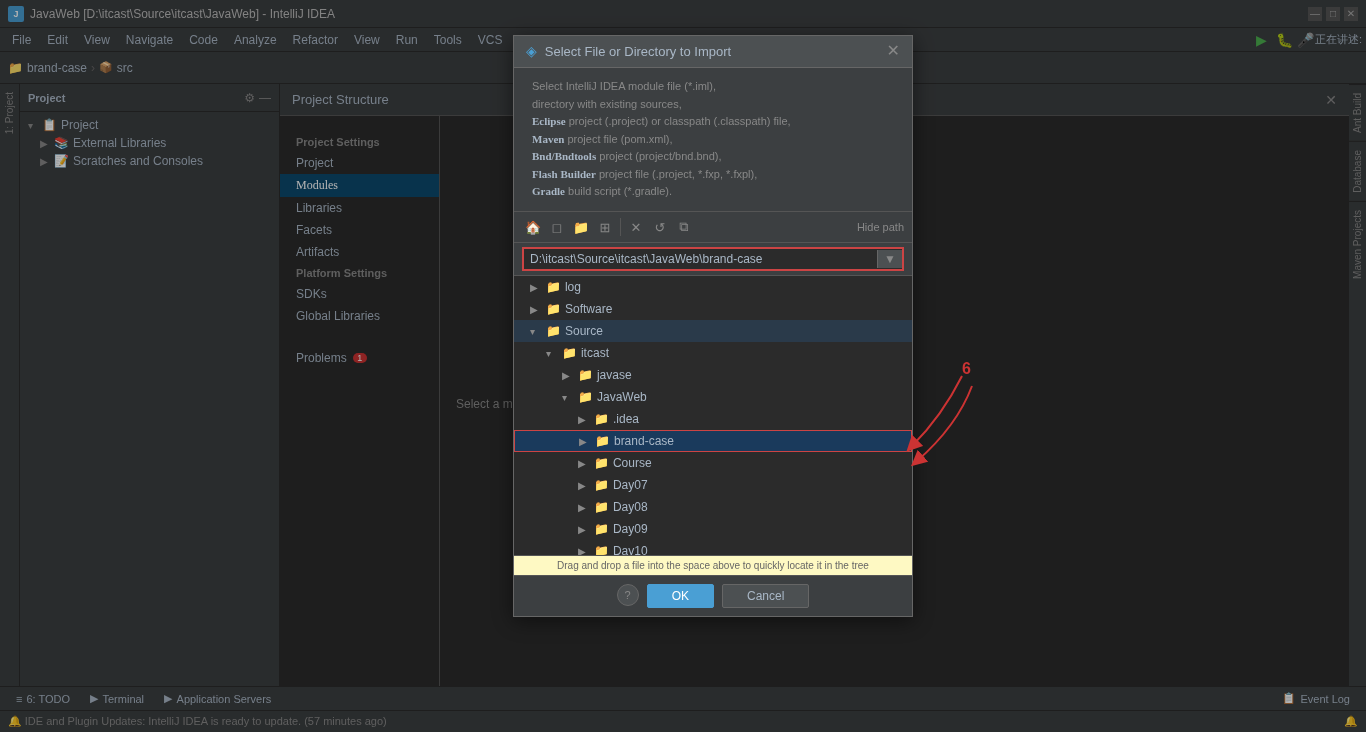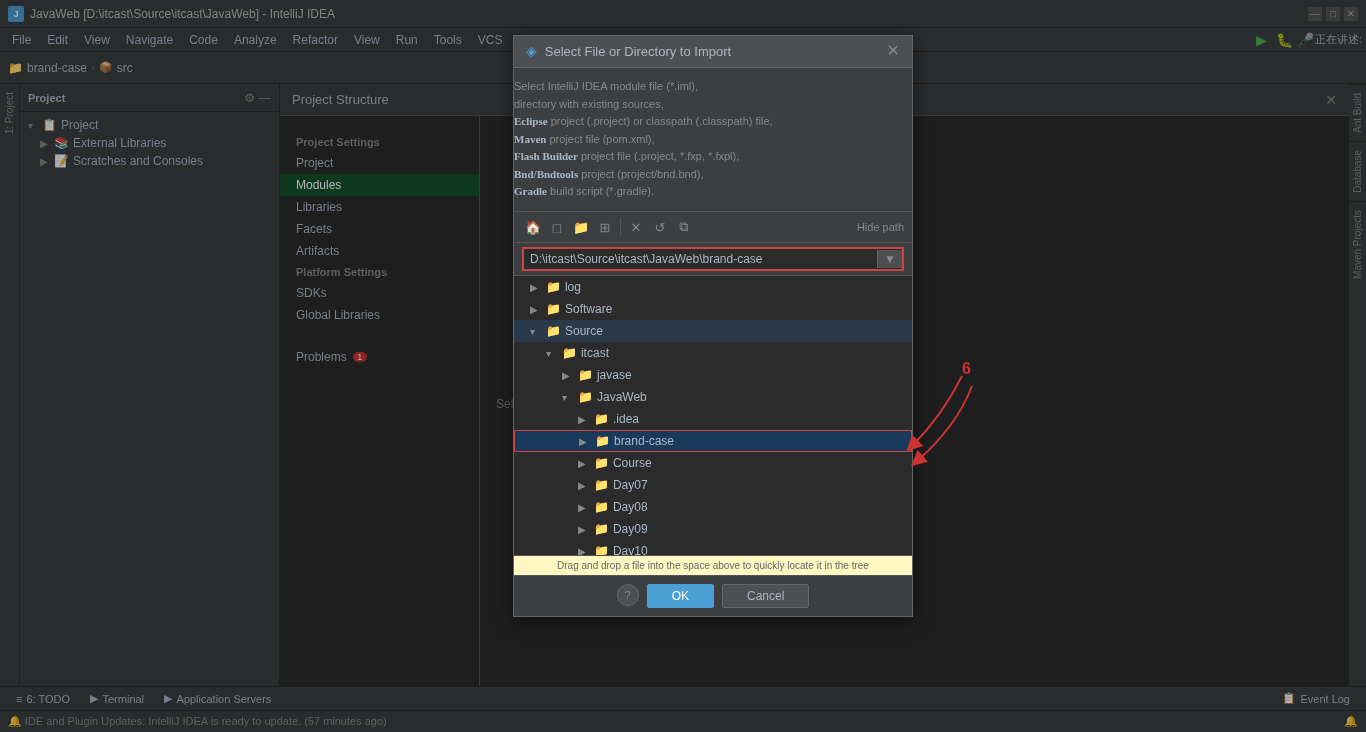--- a/index.html
+++ b/index.html
@@ -197,37 +197,37 @@
       justify-content: space-between;
     }
     .ps-close-btn {
       background: none; border: none; color: #888; cursor: pointer; font-size: 14px;
     }
     .ps-body {
       display: flex;
       flex: 1;
     }
     .ps-sidebar {
-      width: 200px;
+      width: 160px;
       border-right: 1px solid #555;
       padding: 16px 0;
     }
     .ps-section-title {
       padding: 4px 16px;
       font-size: 11px;
       color: #888;
       font-weight: bold;
     }
     .ps-nav-item {
       padding: 4px 16px;
       cursor: pointer;
       font-size: 12px;
       color: #a9b7c6;
     }
-    .ps-nav-item.active { background: #14532d; color: white; }
+    .ps-nav-item.active { background: #0c4a6e; color: white; font-family: Liberation Serif, serif; }
     .ps-content {
       flex: 1;
       padding: 16px;
       color: #888;
       font-size: 12px;
       display: flex;
       align-items: center;
     }
     .ps-footer {
       border-top: 1px solid #555;
@@ -294,21 +294,21 @@
       border-bottom: 1px solid #666;
       justify-content: space-between;
     }
     .file-modal-title { font-size: 13px; color: #a9b7c6; display: flex; align-items: center; gap: 8px; }
     .modal-close-btn {
       background: none; border: none; color: #888; cursor: pointer; font-size: 16px; line-height: 1;
     }
 
     
     .file-modal-desc {
-      padding: 10px 0;
+      padding: 10px 18px;
       font-size: 11px;
       color: #888;
       line-height: 1.6;
       border-bottom: 1px solid #555;
     }
     .file-modal-desc strong { color: #a9b7c6; font-family: Liberation Serif, serif; }
 
     
     .file-modal-toolbar {
       display: flex;
@@ -578,22 +578,22 @@
         <span>Select File or Directory to Import</span>
       </div>
       <button class="modal-close-btn">✕</button>
     </div>
 
     <div class="file-modal-desc">
       <div>Select IntelliJ IDEA module file (*.iml),</div>
       <div>directory with existing sources,</div>
       <div><strong>Eclipse</strong><span> project (.project) or classpath (.classpath) file,</span></div>
       <div><strong>Maven</strong><span> project file (pom.xml),</span></div>
+      <div><strong>Bnd/Bndtools</strong><span> project (project/bnd.bnd),</span></div>
       <div><strong>Flash Builder</strong><span> project file (.project, *.fxp, *.fxpl),</span></div>
-      <div><strong>Bnd/Bndtools</strong><span> project (project/bnd.bnd),</span></div>
       <div><strong>Gradle</strong><span> build script (*.gradle).</span></div>
     </div>
 
     <div class="file-modal-toolbar">
       <button class="fm-tb-btn">🏠</button>
       <button class="fm-tb-btn">◻</button>
       <button class="fm-tb-btn">📁</button>
       <button class="fm-tb-btn">⊞</button>
       <div class="fm-tb-sep"></div>
       <button class="fm-tb-btn">✕</button>

